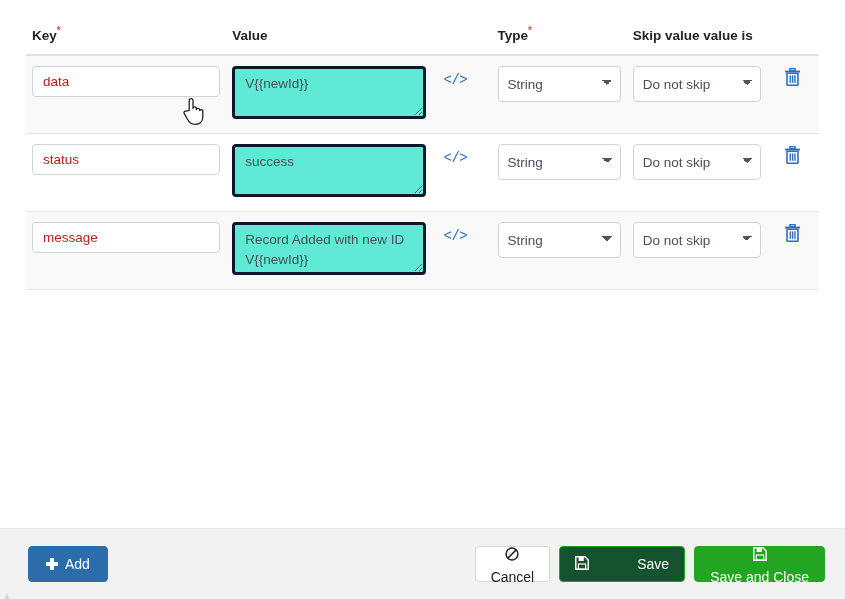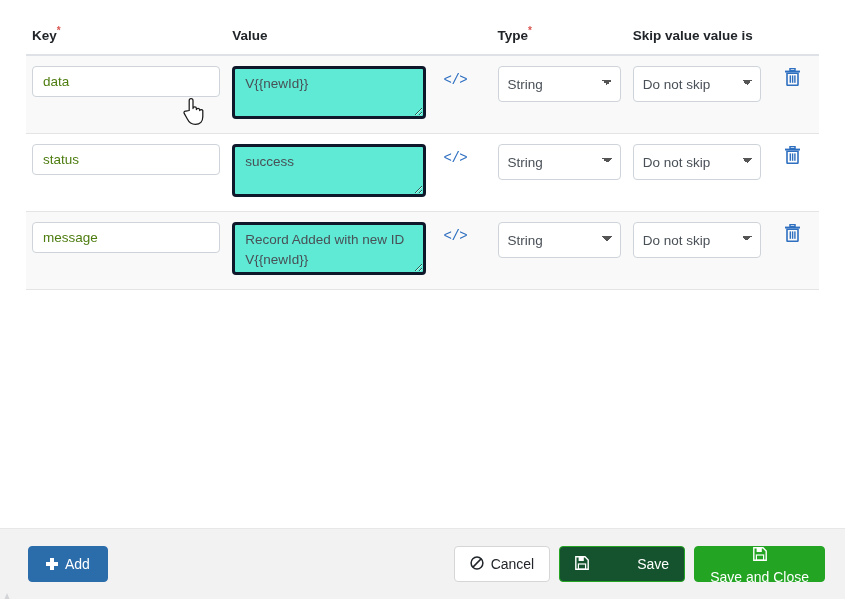--- a/index.html
+++ b/index.html
@@ -92,21 +92,21 @@
   }
   tbody tr.odd td { background: #f9f9f9; }
   tbody tr.even td { background: #ffffff; }
 
   input.key-input {
     width: 100%;
     height: 31px;
     padding: 4px 10px;
     font-size: 13.5px;
     font-family: "Liberation Sans", sans-serif;
-    color: #4d7c0f;
+    color: #b91c1c;
     border: 1px solid #ced4da;
     border-radius: 4px;
     background: #fff;
     outline: none;
   }
   textarea.val-input {
     width: 100%;
     height: 53px;
     padding: 5px 10px;
     font-size: 13.5px;
@@ -179,21 +179,21 @@
     padding: 0 15px;
     font-size: 14px;
     font-family: "Liberation Sans", sans-serif;
     border-radius: 4px;
     border: 1px solid transparent;
     cursor: pointer;
     white-space: nowrap;
     line-height: 1;
   }
   .btn-add { background: #2b6cab; color: #fff; border-color: #2b6cab; padding: 0 17px; }
-  .btn-cancel { background: #ffffff; color: #212529; border-color: #d6d6d6; margin-right: 9px; }
+  .btn-cancel { background: #ffffff; color: #212529; border-color: #d6d6d6; margin-right: 9px; flex-direction: column; }
   .btn-save { background: #14532d; color: #fff; border-color: #23a523; margin-right: 9px; gap: 48px; }
   .btn-saveclose { background: #23a523; color: #fff; border-color: #23a523; flex-direction: column; }
 
   .icon-plus { position: relative; width: 12px; height: 12px; display:inline-block; }
   .icon-plus::before, .icon-plus::after {
     content: ""; position: absolute; background: #fff;
   }
   .icon-plus::before { left: 0; top: 4px; width: 12px; height: 4px; }
   .icon-plus::after  { top: 0; left: 4px; height: 12px; width: 4px; }
 

